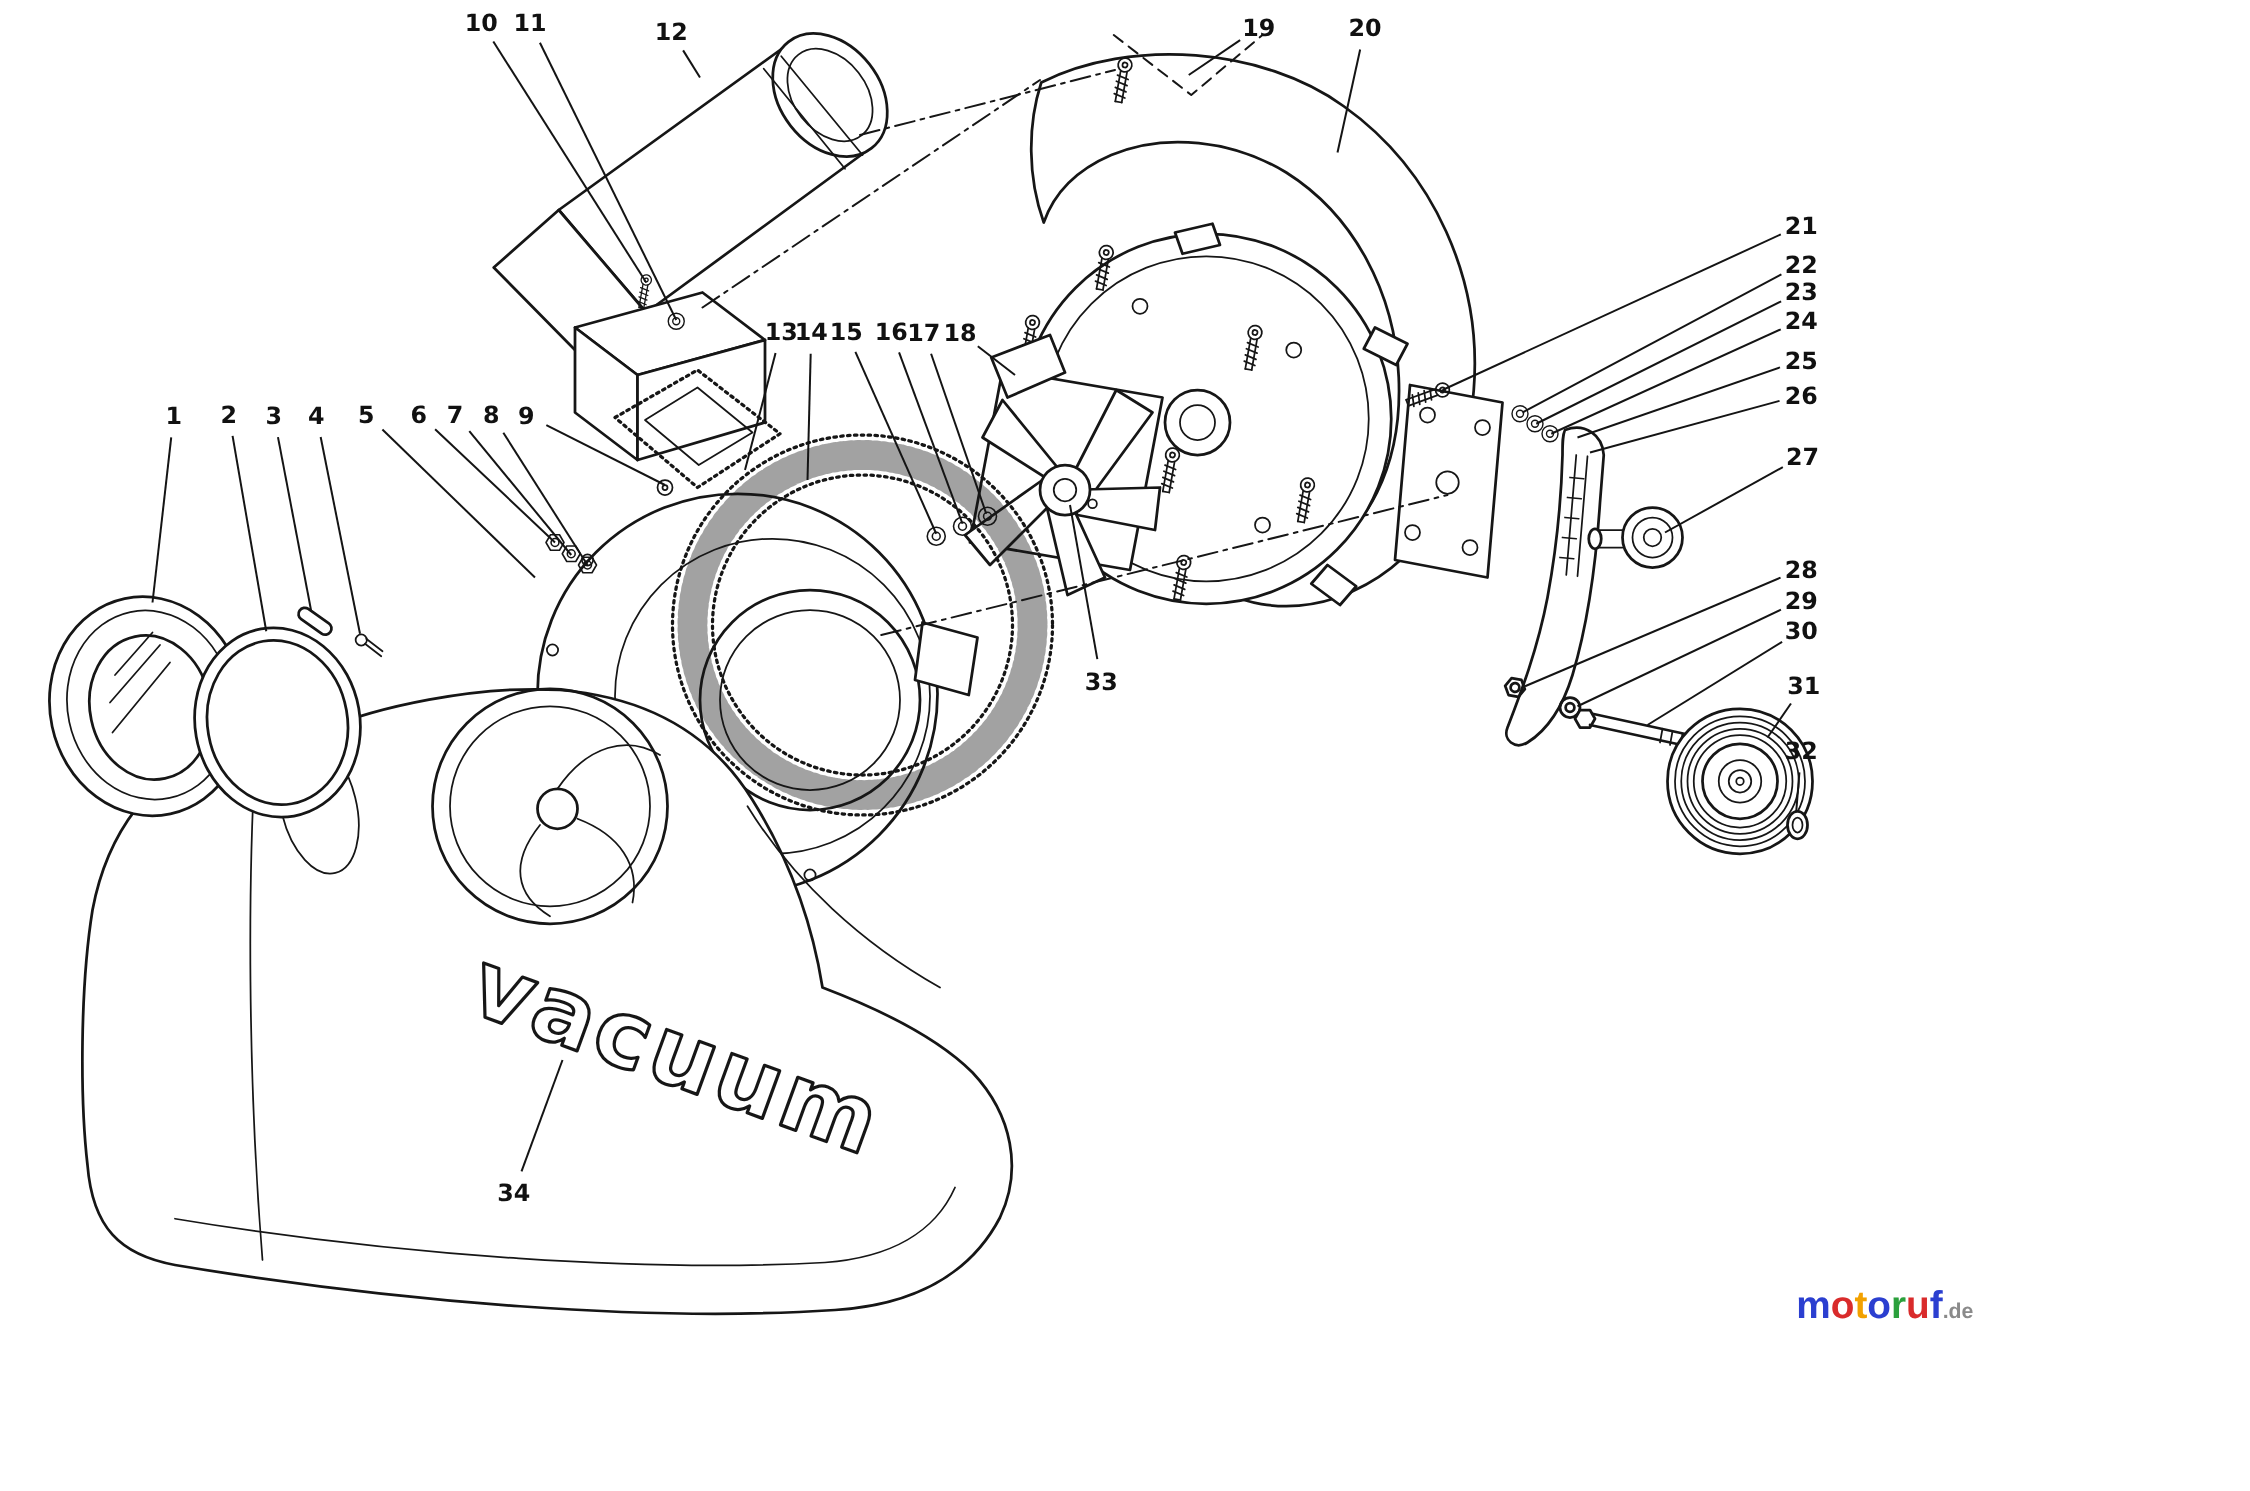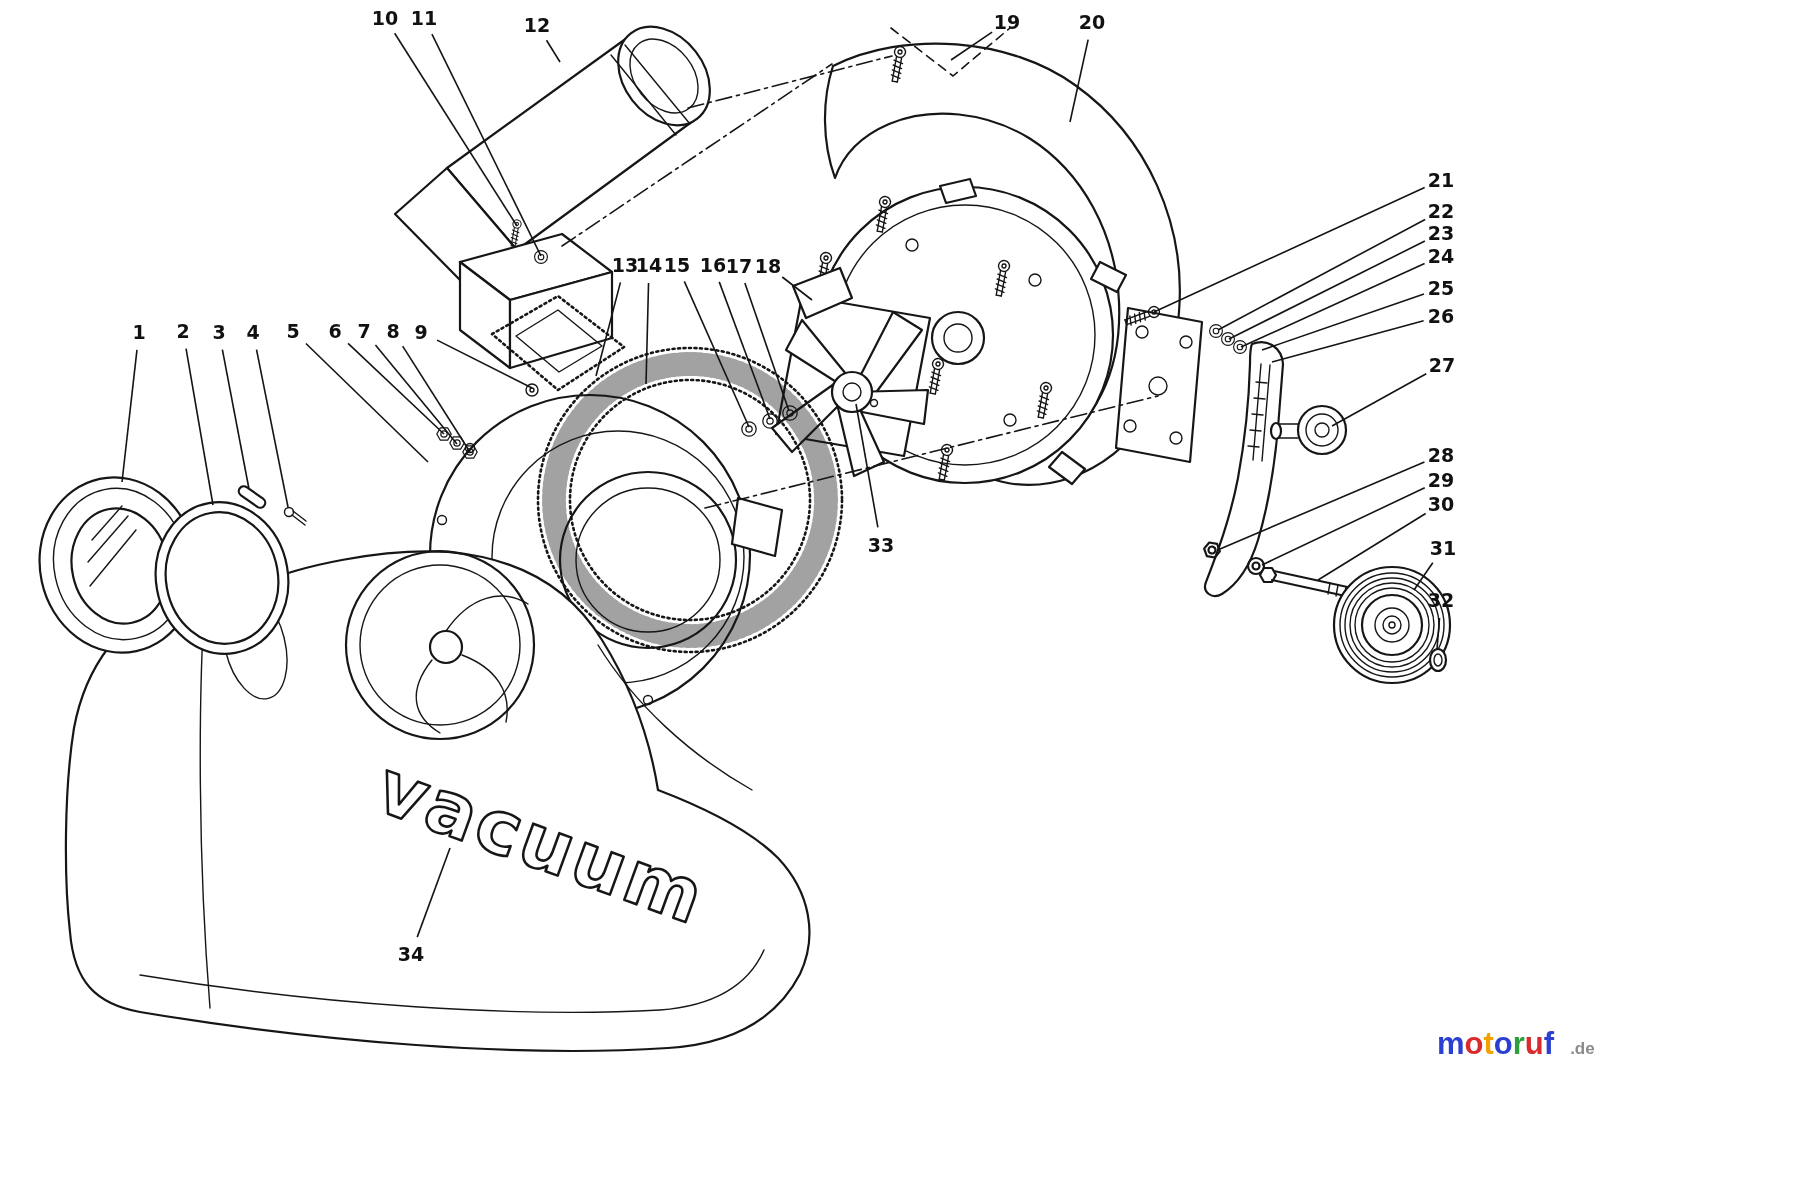--- a/index.html
+++ b/index.html
@@ -12,21 +12,21 @@
   .stipple{stroke-dasharray:2 3.5;stroke-width:2.6;}
   .stippleband{stroke-dasharray:1.5 5;opacity:.4;}
   .dashdot{stroke-dasharray:16 5 3 5;stroke-width:1.6;}
   .dashed{stroke-dasharray:9 6;stroke-width:1.6;}
   #callout-layer line{stroke:#141414;stroke-width:1.6;}
   #callout-layer text{font:700 19px "DejaVu Sans",sans-serif;fill:#111;text-anchor:middle;}
   .vacuum-text{font-family:"DejaVu Sans",sans-serif;font-weight:700;letter-spacing:3px;
                fill:#ffffff;stroke:#161616;stroke-width:2.6;}
   .logo{position:absolute;left:1437px;top:1026px;white-space:nowrap;
         font-family:"Liberation Sans",sans-serif;font-weight:700;font-size:31px;line-height:36px;}
-  .logo .suffix{font-size:17px;font-weight:700;margin-left:16px;}
+  .logo .suffix{font-size:17px;font-weight:700;}
 </style>
 </head>
 <body>
 
 <div class="stage">
 
 <svg id="diagram" width="1800" height="1193" viewBox="0 0 1800 1193">
   <defs>
     <g id="screwG">
       <circle cx="0" cy="0" r="5.5"></circle>

